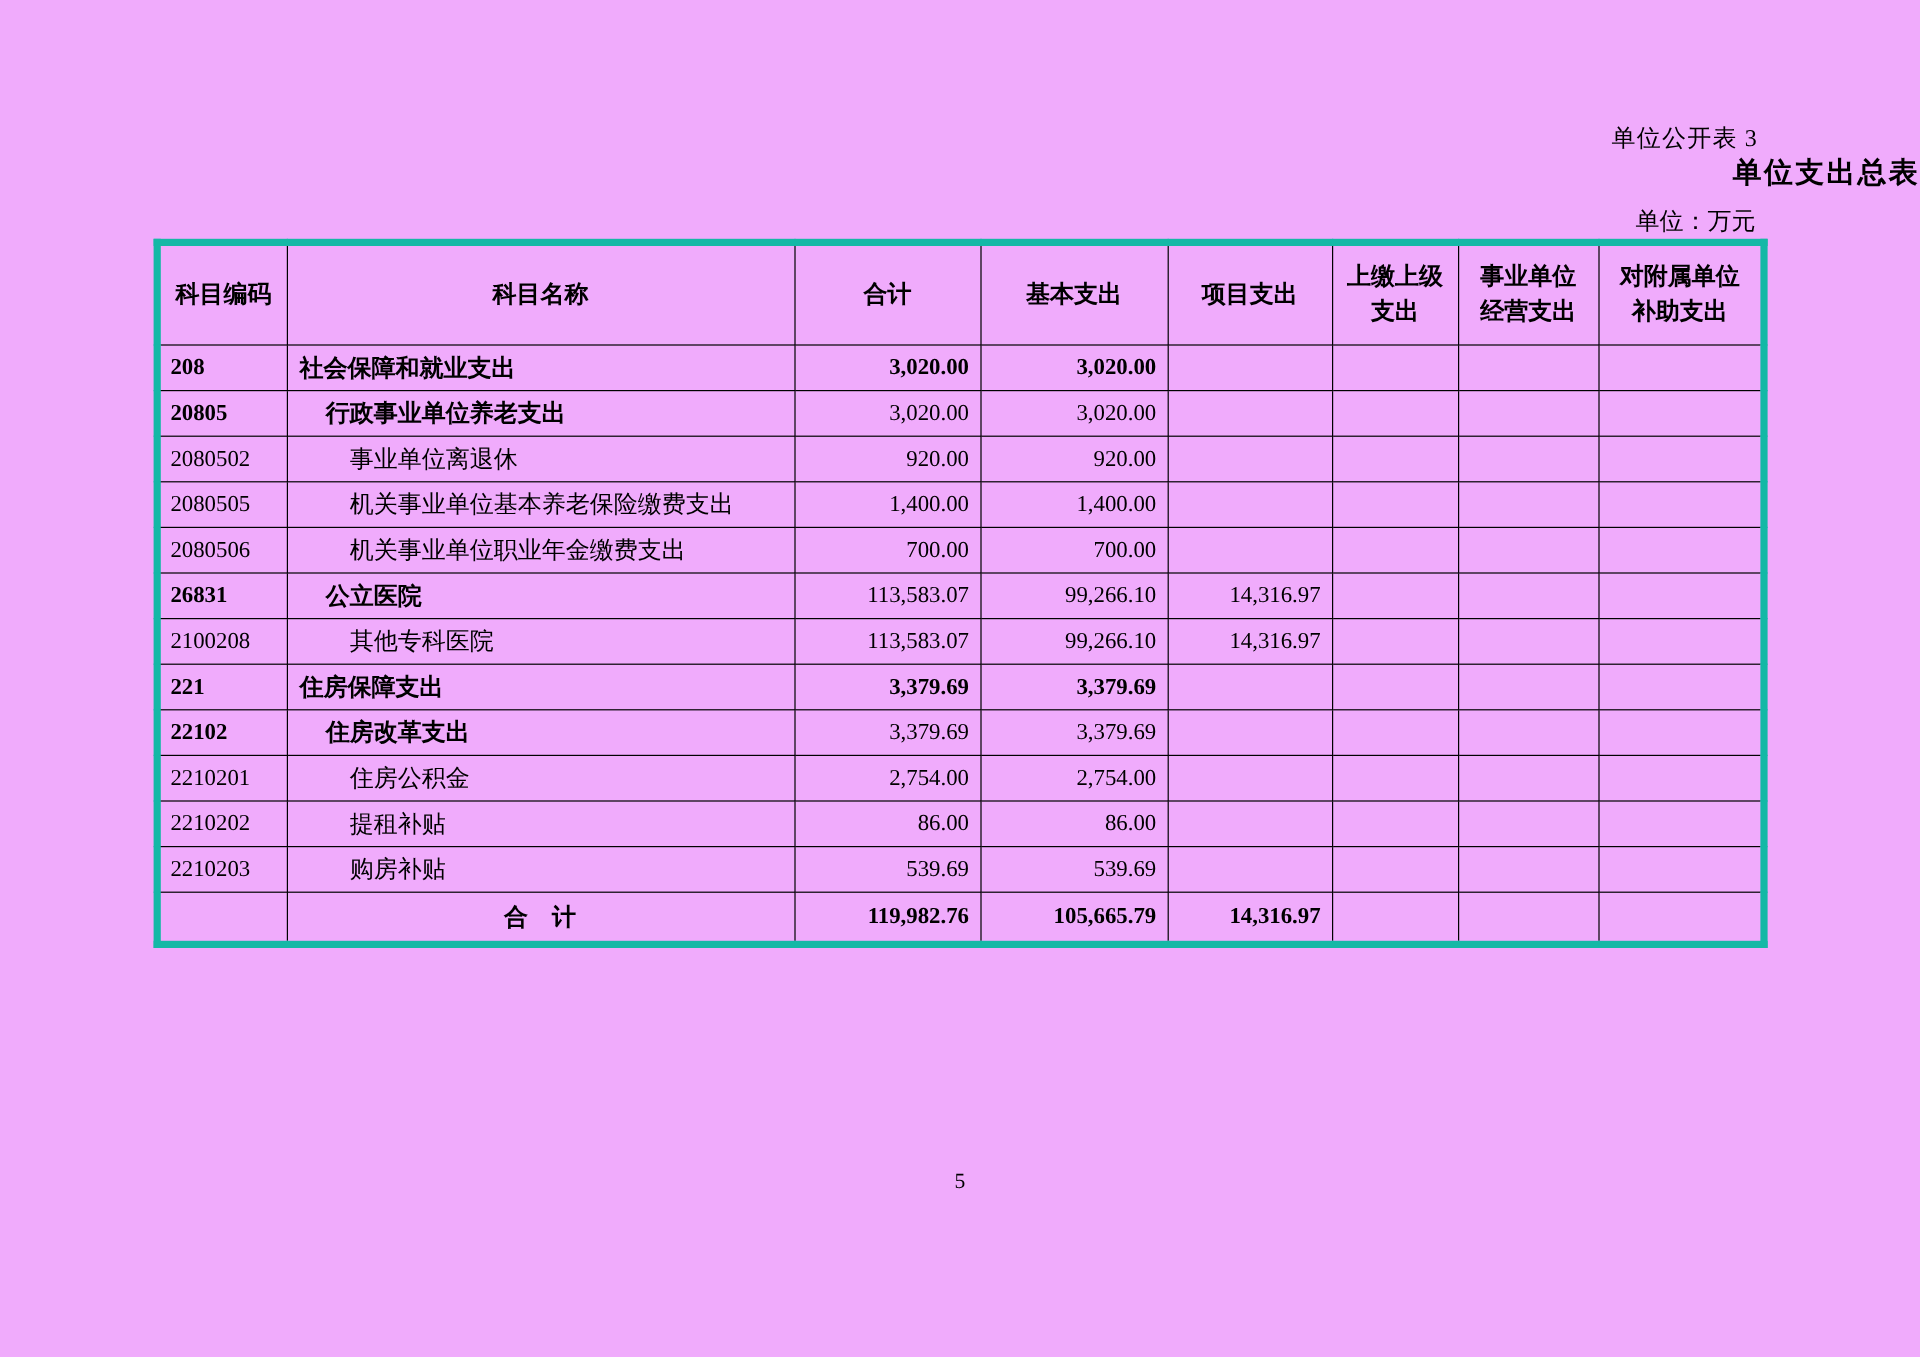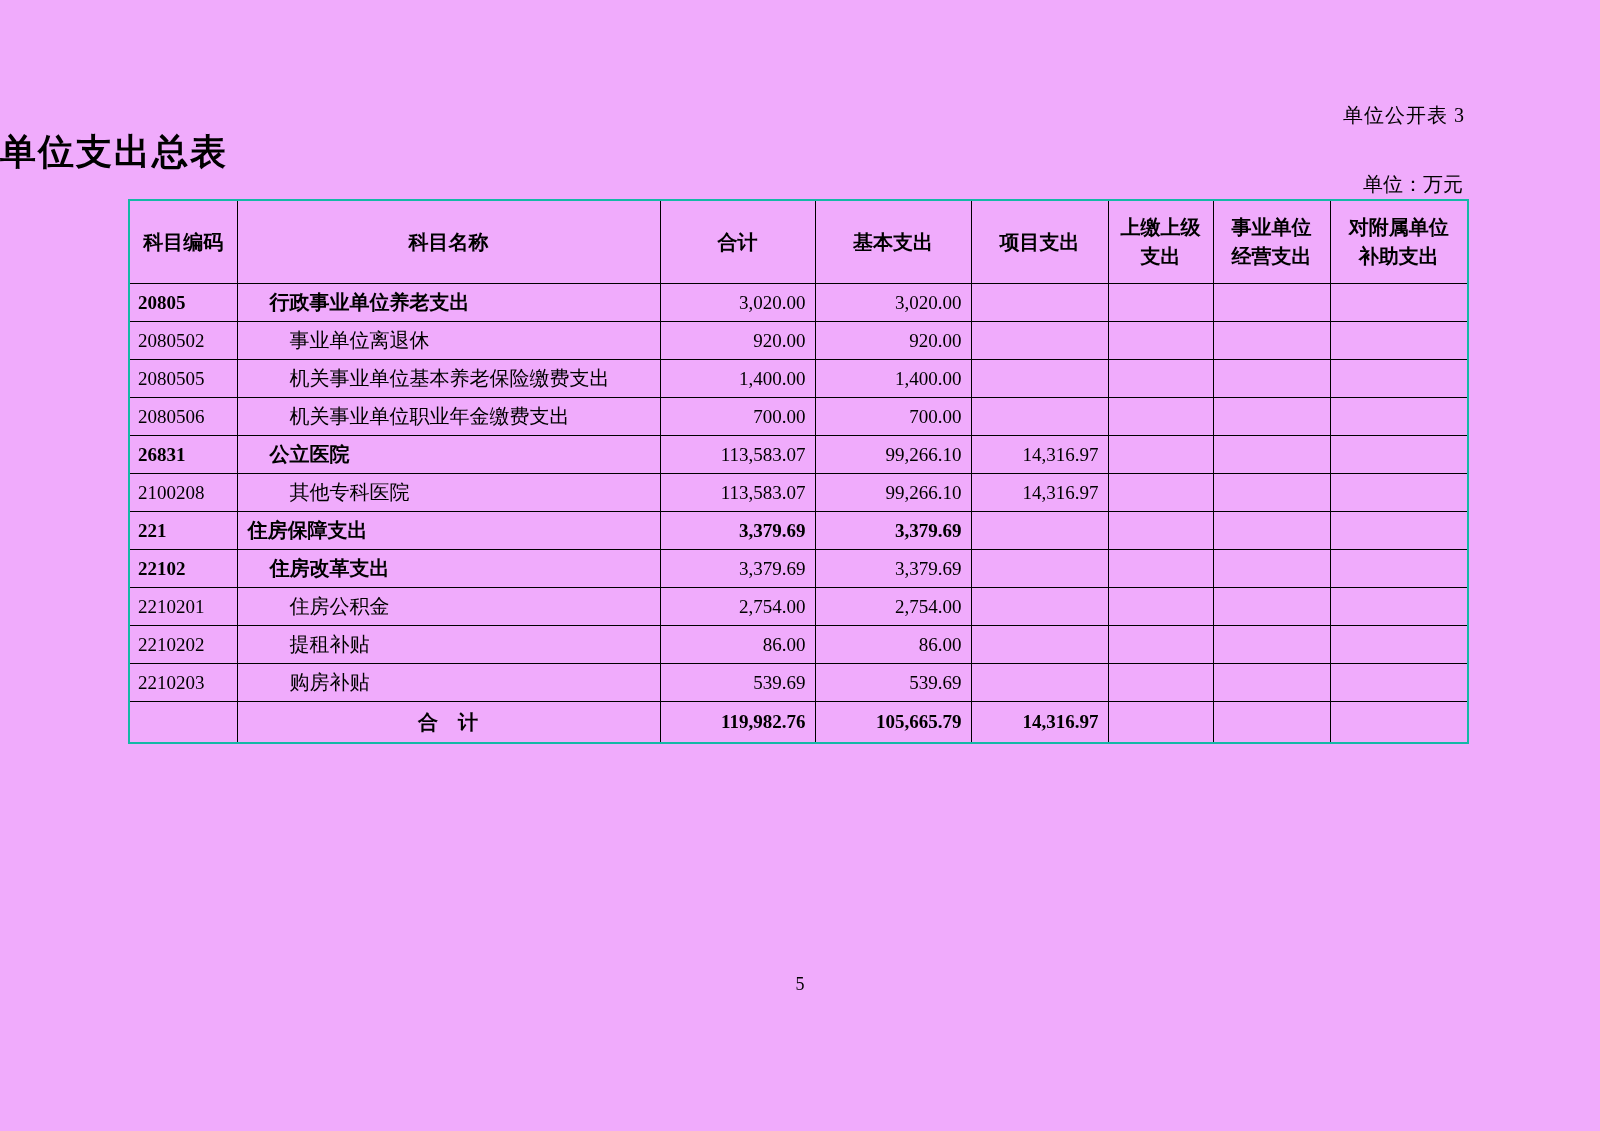--- a/index.html
+++ b/index.html
@@ -18,39 +18,39 @@
     right: 135px;
     font-size: 20px;
     letter-spacing: 1px;
   }
   .title {
     position: absolute;
     top: 128px;
     left: 0;
     width: 100%;
     margin: 0;
-    text-align: left;
-    font-size: 36px;
+    text-align: right;
+    font-size: 24px;
     font-weight: bold;
     letter-spacing: 2px;
   }
   .unit-note {
     position: absolute;
     top: 171px;
     right: 137px;
     font-size: 20px;
   }
   .expense-table {
     position: absolute;
     top: 199px;
     left: 128px;
     width: 1339px;
     border-collapse: collapse;
     table-layout: fixed;
-    border: 2px solid #14b8a6;
+    border: 6px solid #14b8a6;
   }
   .expense-table th, .expense-table td {
     border: 1px solid #000;
     overflow: hidden;
     white-space: nowrap;
   }
   .expense-table thead th {
     height: 80px;
     font-size: 20px;
     font-weight: bold;
@@ -136,20 +136,30 @@
           <span class="h-line">事业单位</span>
             <span class="h-line">经营支出</span>
         </th>
         <th>
           <span class="h-line">对附属单位</span>
             <span class="h-line">补助支出</span>
         </th>
       </tr>
     </thead>
     <tbody id="table-body">
+        <tr class="data-row level-1">
+    <td class="cell code">208</td>
+    <td class="cell name">社会保障和就业支出</td>
+    <td class="cell num total">3,020.00</td>
+    <td class="cell num basic">3,020.00</td>
+    <td class="cell num project"></td>
+    <td class="cell num remit"></td>
+    <td class="cell num operating"></td>
+    <td class="cell num subsidy"></td>
+  </tr>
         <tr class="data-row level-2">
     <td class="cell code">20805</td>
     <td class="cell name">行政事业单位养老支出</td>
     <td class="cell num total">3,020.00</td>
     <td class="cell num basic">3,020.00</td>
     <td class="cell num project"></td>
     <td class="cell num remit"></td>
     <td class="cell num operating"></td>
     <td class="cell num subsidy"></td>
   </tr>

